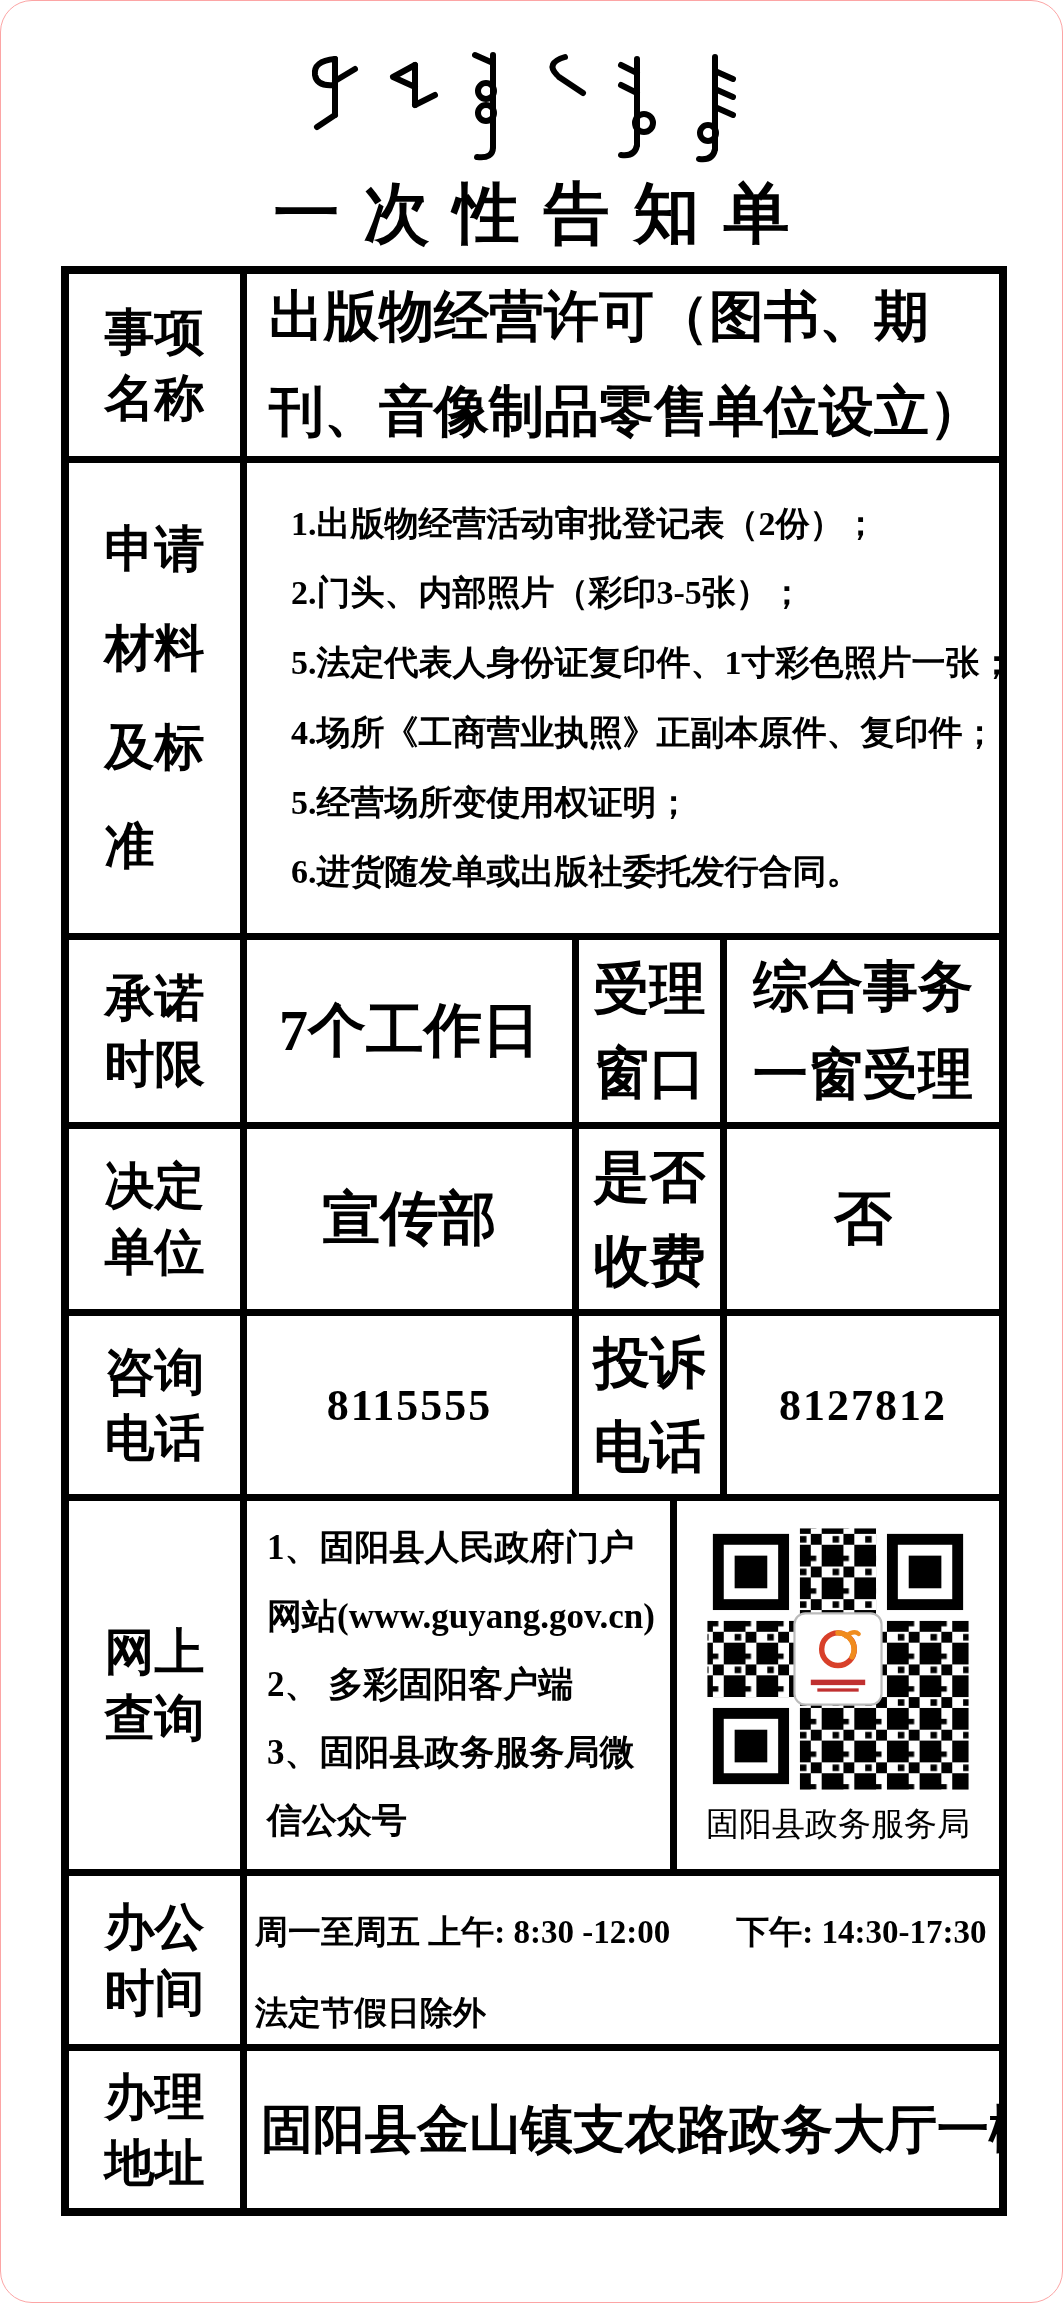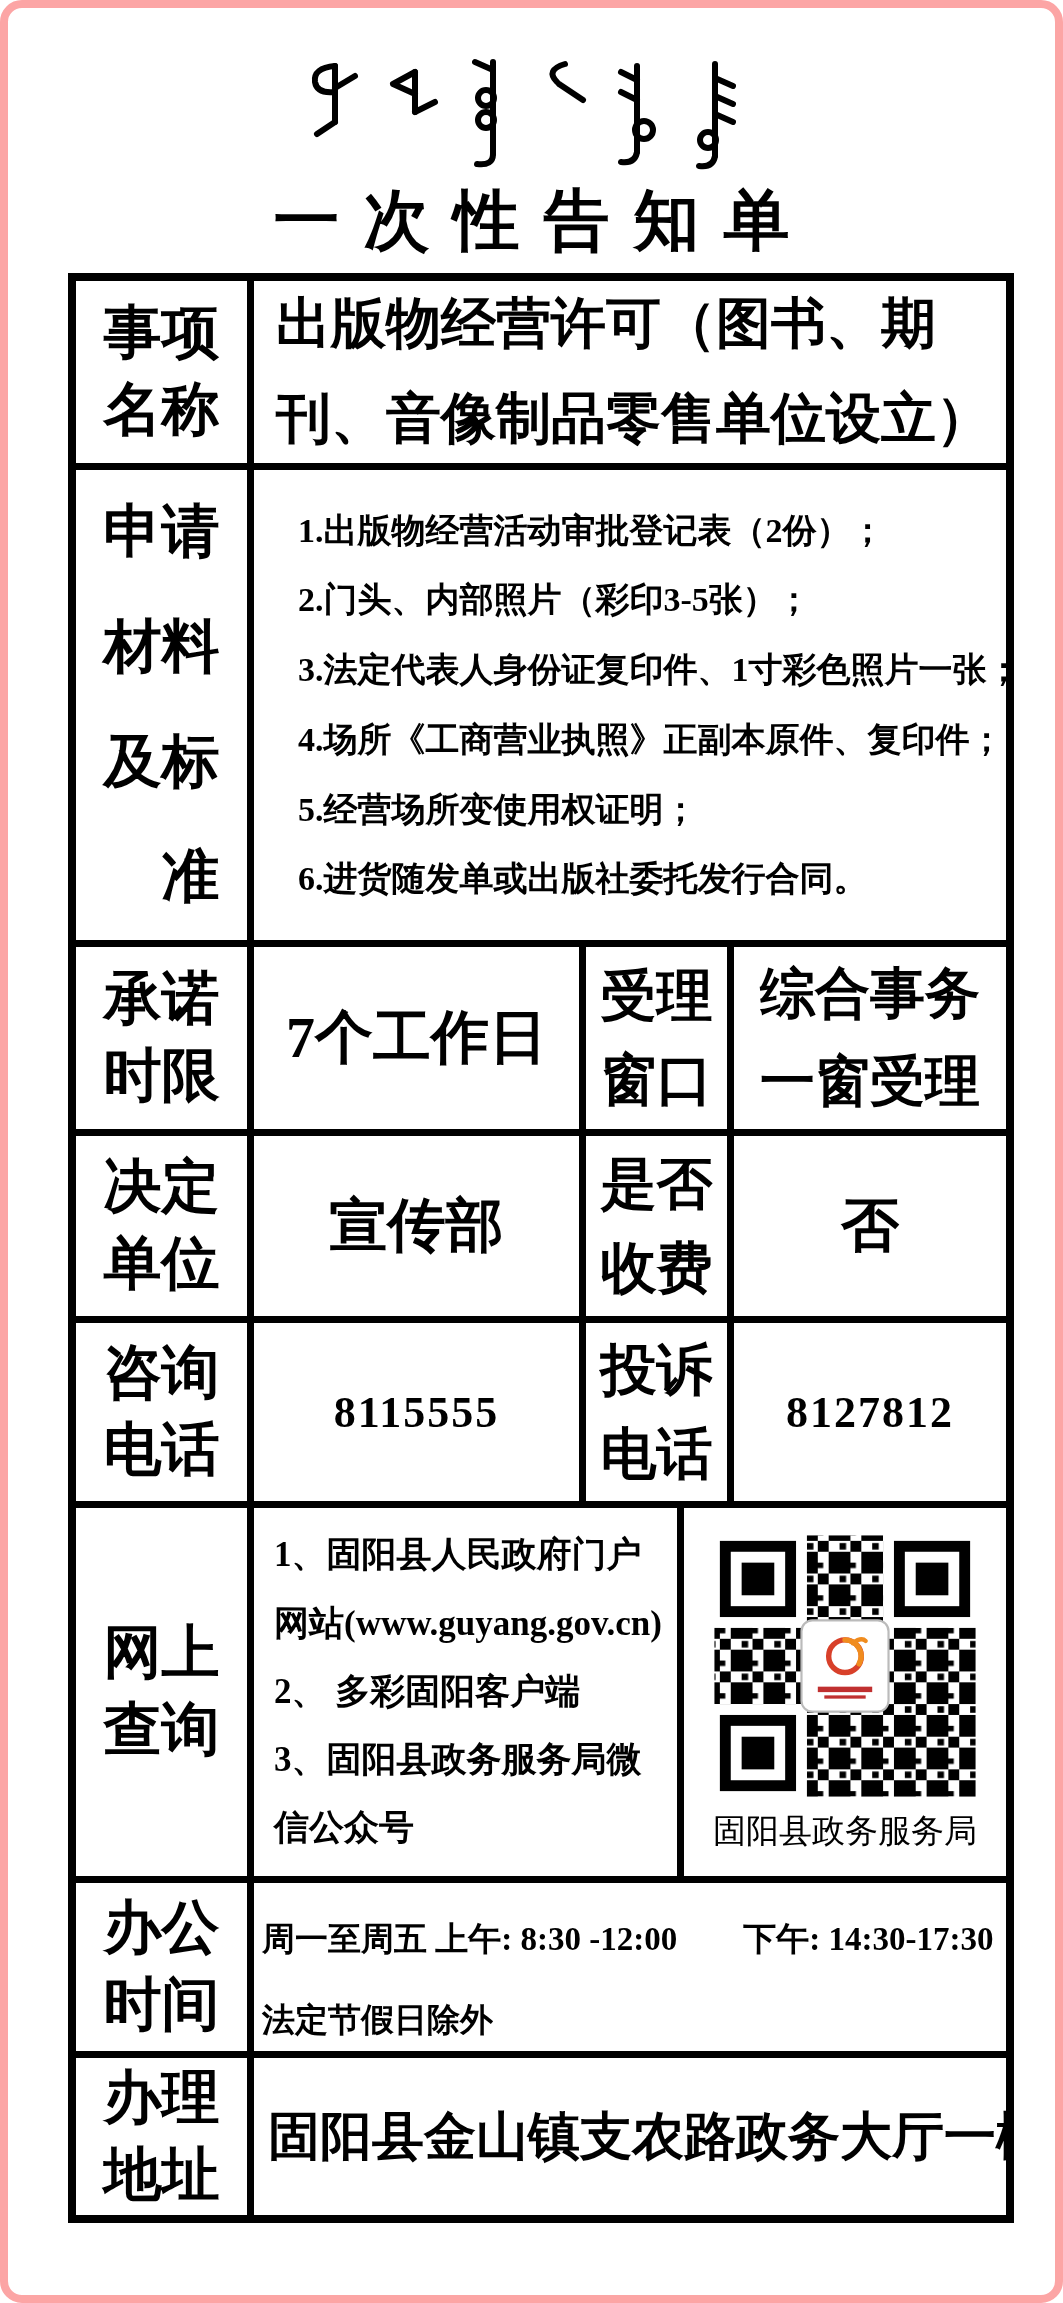--- a/index.html
+++ b/index.html
@@ -9,22 +9,22 @@
   }
   #page {
     position: relative;
     width: 1063px;
     height: 2303px;
     background: #ffffff;
     color: #000000;
     font-family: "Liberation Serif", "DejaVu Serif", serif;
     overflow: hidden;
     box-sizing: border-box;
-    border: 8px solid #fca5a5;
-    border-radius: 22px;
+    border: 1px solid #fca5a5;
+    border-radius: 32px;
   }
 
   
   .mongolian-wrap {
     position: absolute;
     top: 44px;
     left: 0;
     width: 100%;
     display: flex;
     justify-content: center;
@@ -70,23 +70,23 @@
     display: flex;
     align-items: center;
     justify-content: center;
     overflow: hidden;
   }
   .cell:last-child { border-right: none; }
 
   .lab {
     flex: 0 0 178px;
     font-weight: bold;
-    font-size: 58px;
+    font-size: 50px;
     line-height: 1.32;
-    text-align: right;
+    text-align: left;
     white-space: pre-line;
   }
   .lab-tall { line-height: 1.98; }
 
   .val-main {
     flex: 1 1 auto;
     font-weight: bold;
     justify-content: flex-start;
     text-align: left;
   }
@@ -246,21 +246,21 @@
     </div>
 
     <div class="trow r2">
       <div class="cell lab lab-tall">申请
 材料
 及标
 准</div>
       <div class="cell materials-list">
         <span class="material-item">1.出版物经营活动审批登记表（2份）；</span>
         <span class="material-item">2.门头、内部照片（彩印3-5张）；</span>
-        <span class="material-item">3.法定代表人身份证复印件、1寸彩色照片一张；</span>
+        <span class="material-item">5.法定代表人身份证复印件、1寸彩色照片一张；</span>
         <span class="material-item">4.场所《工商营业执照》正副本原件、复印件；</span>
         <span class="material-item">5.经营场所变使用权证明；</span>
         <span class="material-item">6.进货随发单或出版社委托发行合同。</span>
       </div>
     </div>
 
     <div class="trow r3">
       <div class="cell lab">承诺
 时限</div>
       <div class="cell c2 bigval">7个工作日</div>

